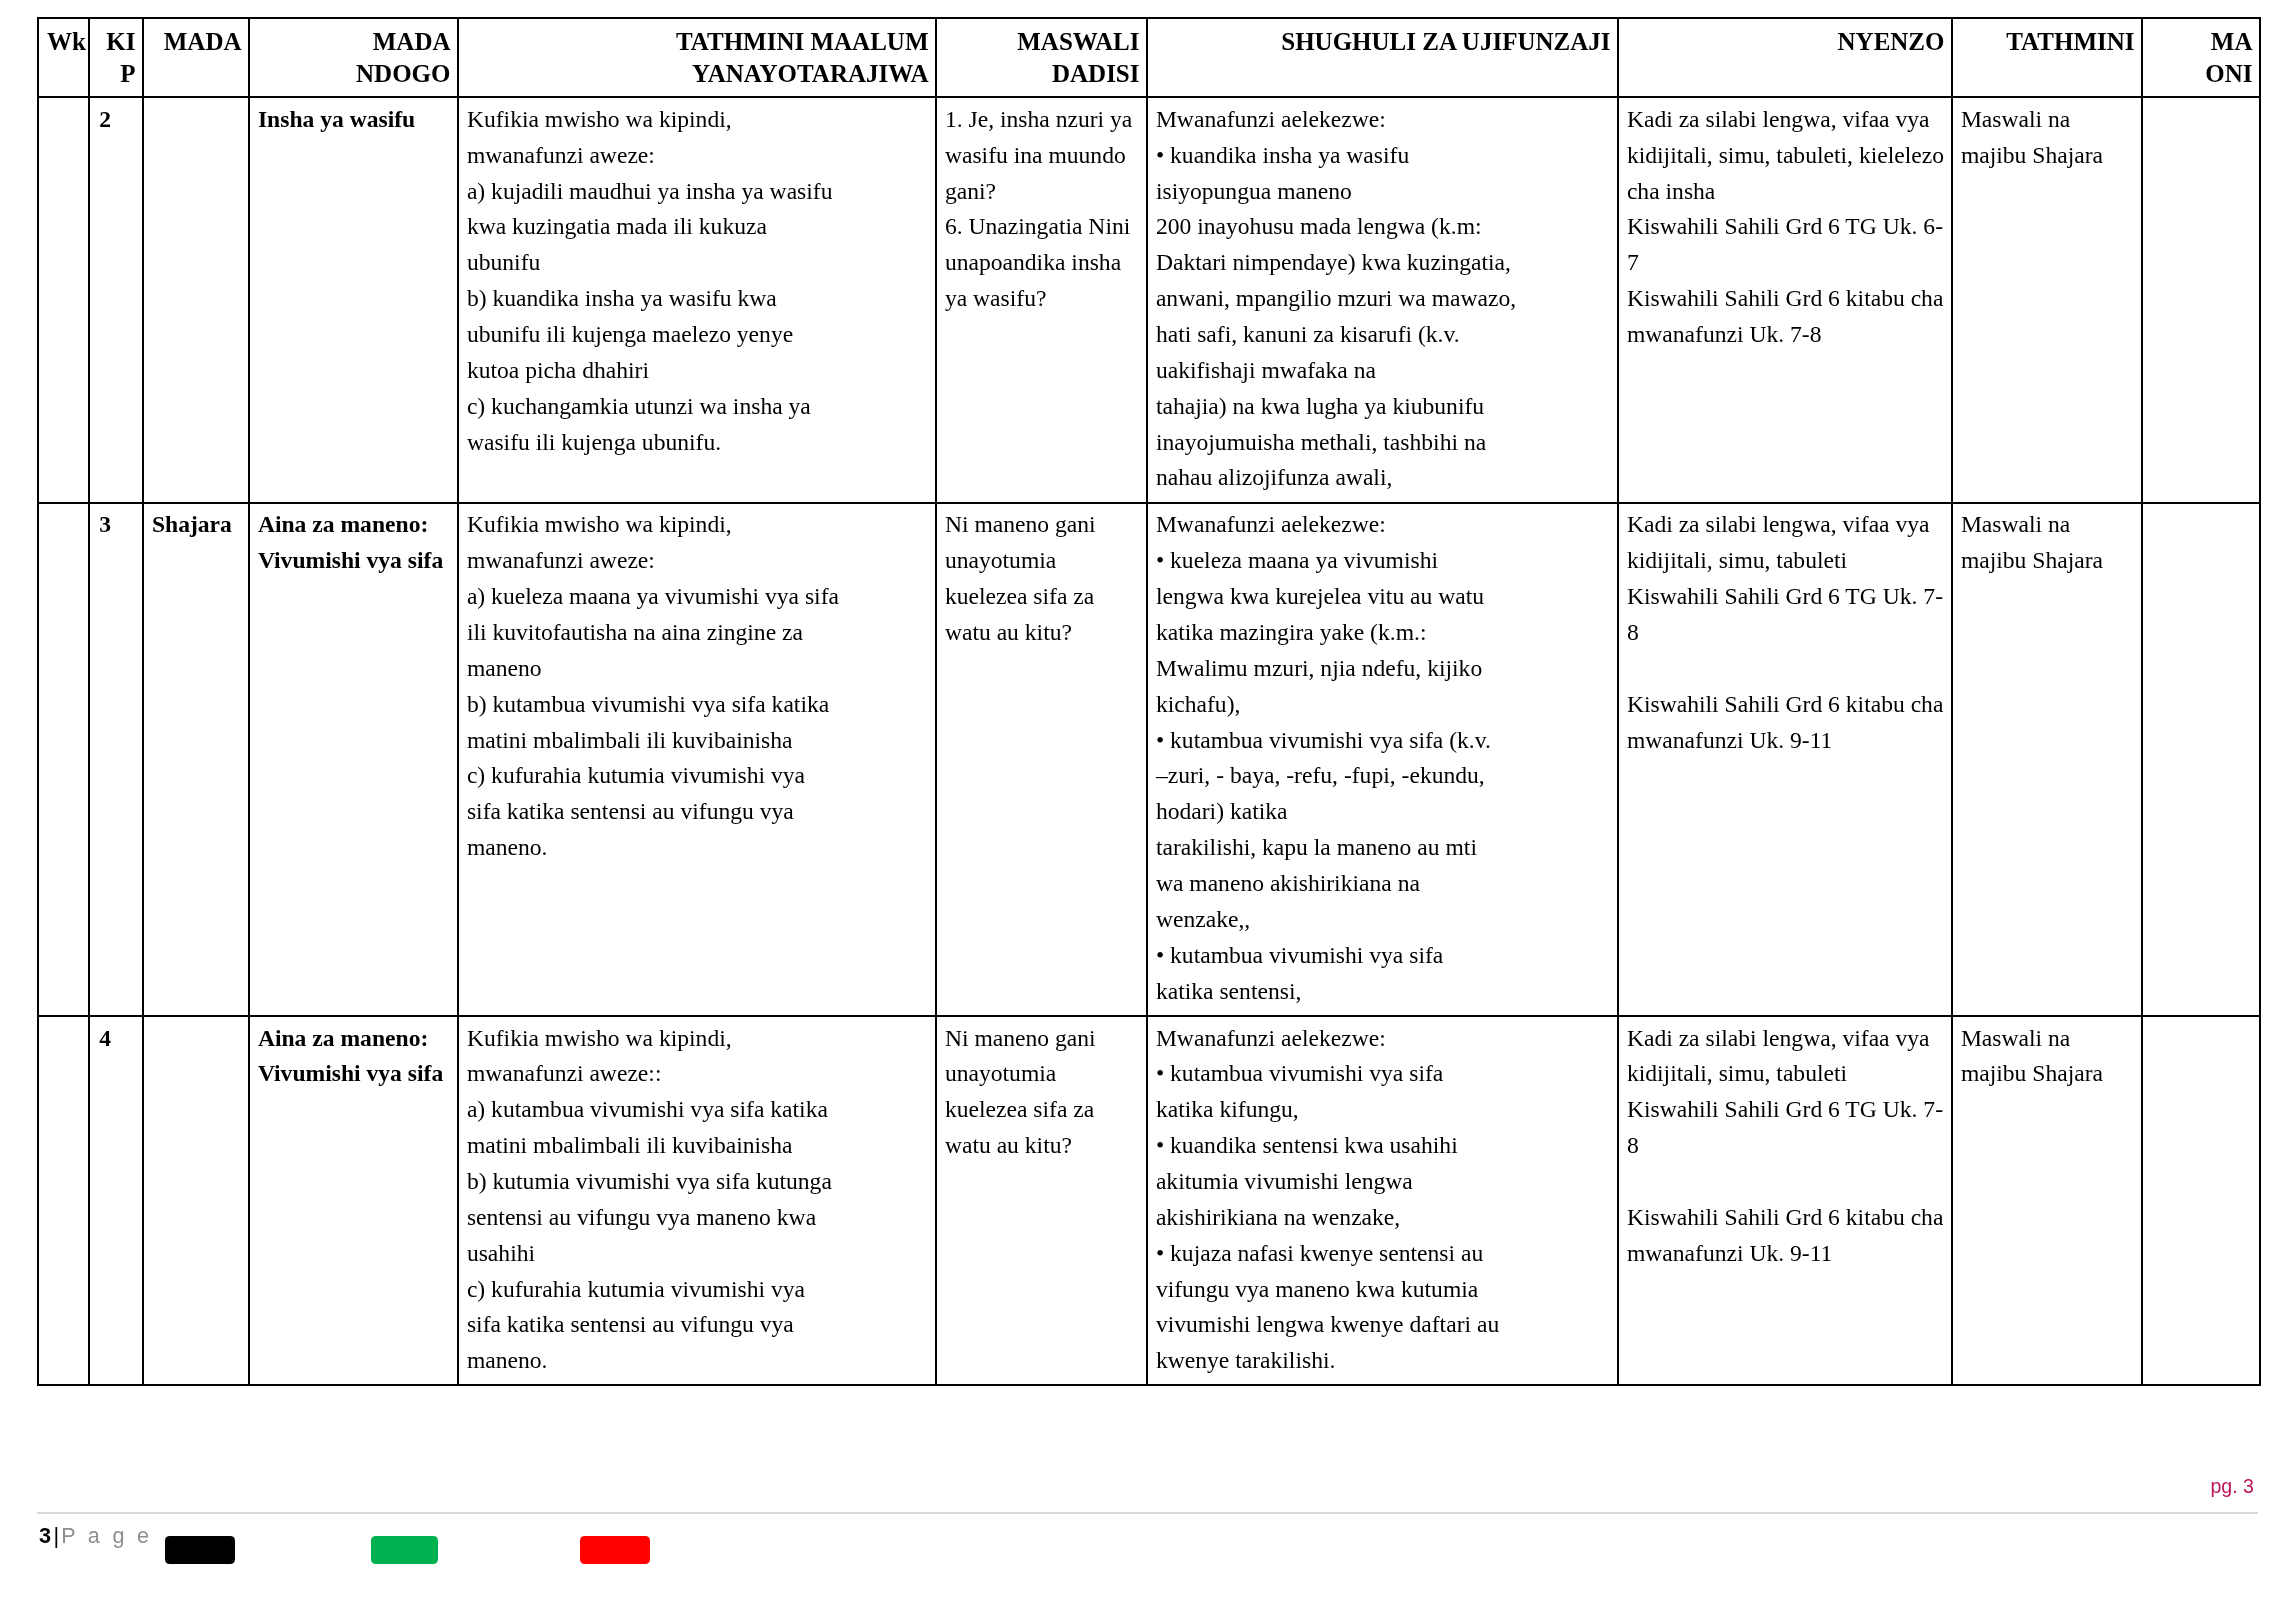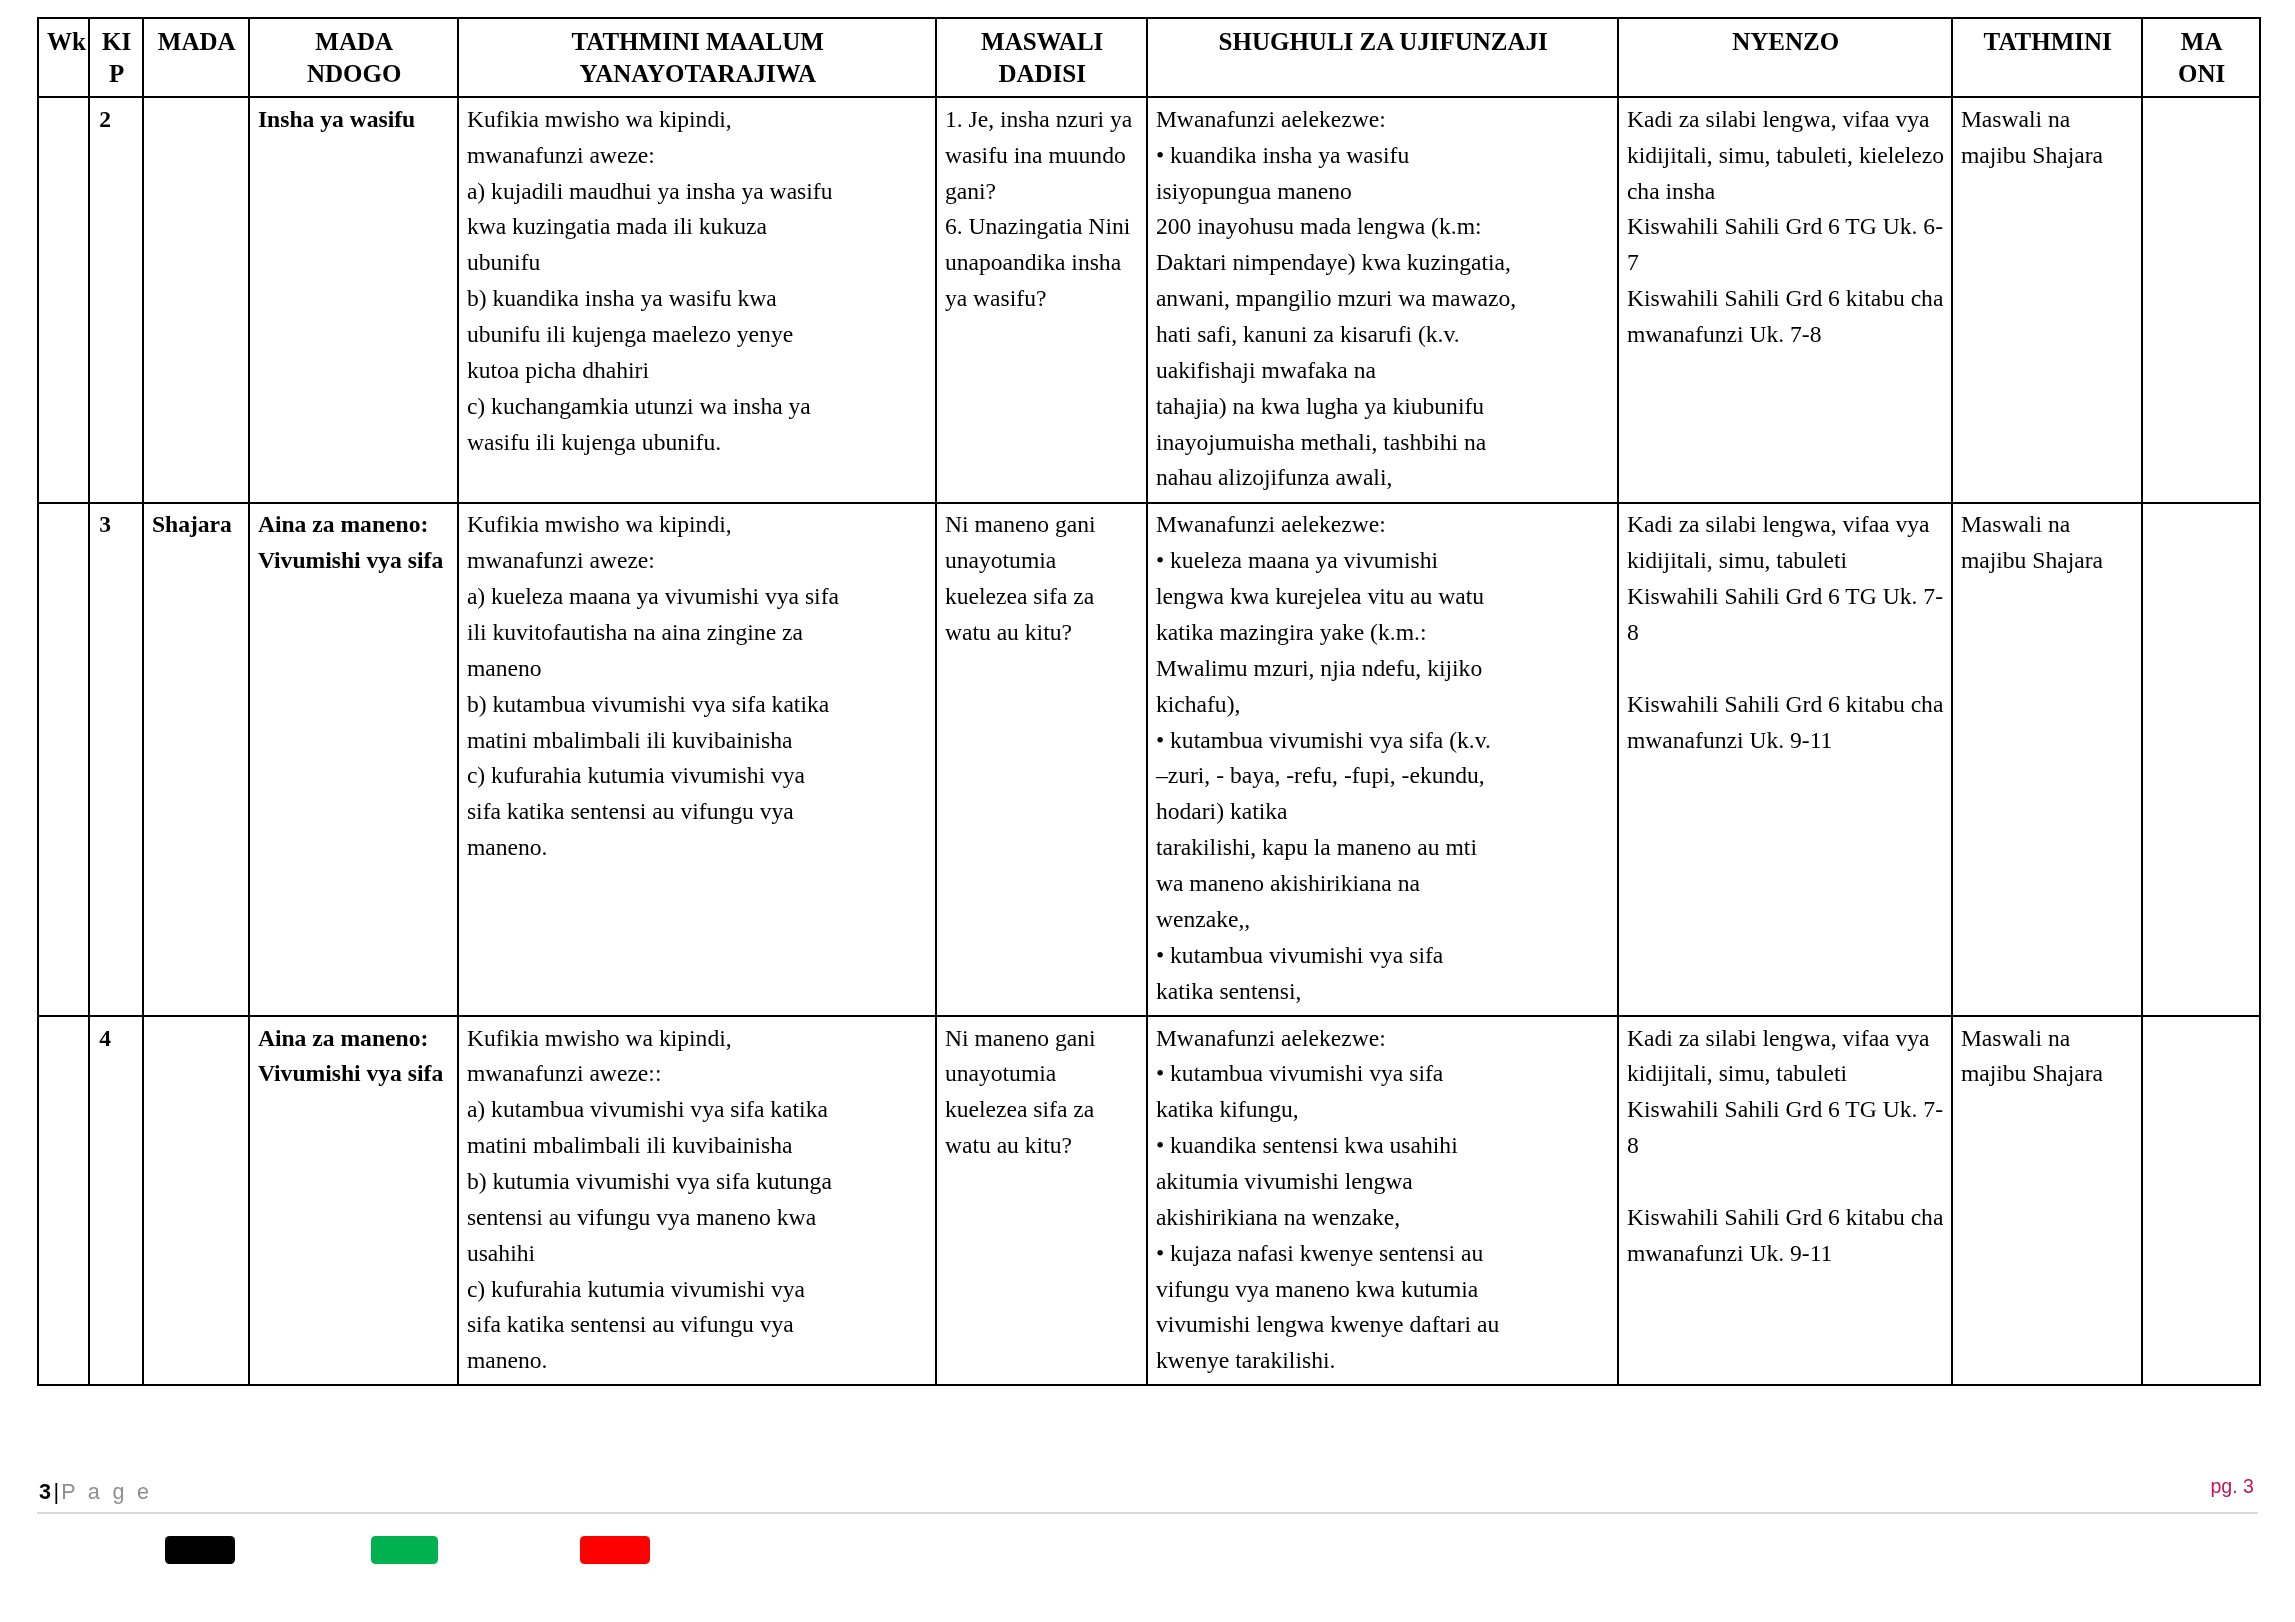--- a/index.html
+++ b/index.html
@@ -38,21 +38,21 @@
     vertical-align: top;
     padding: 3.9px 6.5px 5.2px 7.9px;
     box-sizing: border-box;
   }
 
   
   .scheme-table thead th {
     font-weight: bold;
     font-size: 25px;
     line-height: 1.28;
-    text-align: center;
+    text-align: right;
     padding-top: 6.5px;
     padding-bottom: 6.5px;
     height: 77px;
   }
 
   
   .col-wk    { width: 51px; }
   .col-kip   { width: 54px; }
   .col-mada  { width: 106px; }
   .col-ndogo { width: 209px; }
@@ -102,21 +102,21 @@
     position: absolute;
     right: 41px;
     top: 1475px;
     font-family: "Liberation Sans", sans-serif;
     font-size: 19.6px;
     color: #be185d;
   }
   .page-number {
     position: absolute;
     left: 39px;
-    top: 1479px;
+    top: 1523px;
     font-family: "Liberation Sans", sans-serif;
     font-size: 21.6px;
     white-space: nowrap;
   }
   .page-number .pnum {
     font-weight: bold;
     color: #000000;
   }
   .page-number .psep {
     color: #000000;

